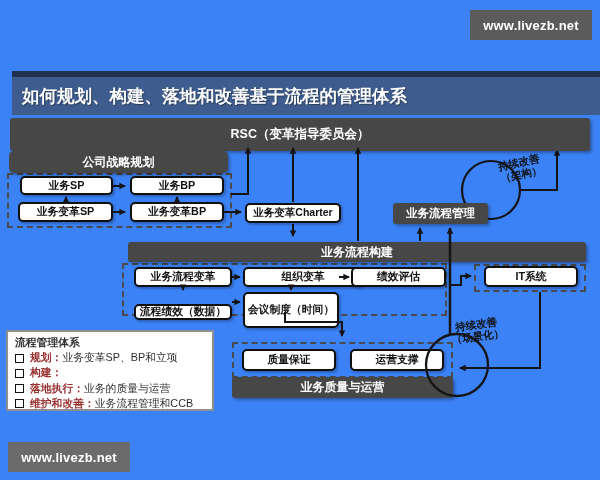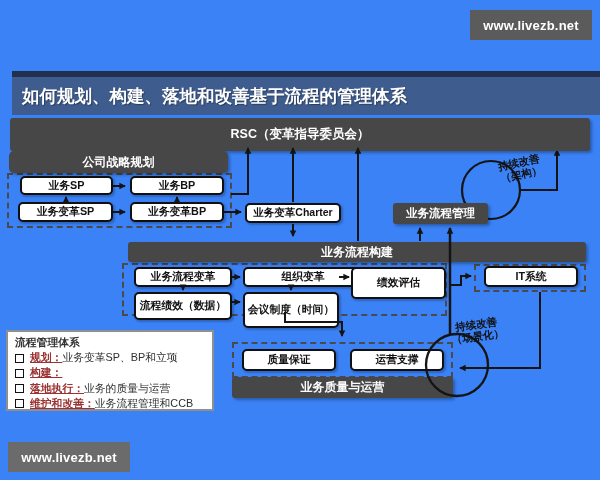--- a/index.html
+++ b/index.html
@@ -42,21 +42,21 @@
   .legend{
     background:#fff;border:2px solid #8f8f8f;z-index:2;padding:3px 7px 2px 7px;
     font-size:10.8px;line-height:15.2px;color:#2e2e2e;
   }
   .legend-title{color:#333;font-weight:600;}
   .legend-row{display:flex;align-items:flex-start;}
   .bullet-square{
     width:7px;height:7px;border:1.6px solid #111;display:inline-block;
     margin:3.5px 6px 0 0;flex-shrink:0;background:#fff;
   }
-  .legend-label{color:#9b3232;font-weight:bold;white-space:nowrap;text-decoration:underline;}
+  .legend-label{color:#9b3232;font-weight:bold;white-space:nowrap;}
   .legend-text{color:#2e2e2e;white-space:nowrap;}
 </style>
 </head>
 <body>
 
 <div class="stage">
 
   <div class="abs wm wm-top" style="left:470px;top:10px;width:122px;height:30px;">www.livezb.net</div>
 
   <div class="abs title-bar" style="left:0;top:71px;width:600px;height:44px;margin-left:12px;">如何规划、构建、落地和改善基于流程的管理体系</div>
@@ -81,22 +81,22 @@
   <div class="abs white-box" style="left:130px;top:202px;width:94px;height:20px;">业务变革BP</div>
 
   <div class="abs white-box" style="left:245px;top:203px;width:96px;height:20px;font-size:10.5px;">业务变革Charter</div>
 
   <div class="abs dark" style="left:393px;top:203px;width:95px;height:21px;font-size:11.5px;">业务流程管理</div>
 
   <div class="abs dark fs12" style="left:128px;top:242px;width:458px;height:20px;">业务流程构建</div>
   <div class="abs dashed-box" style="left:122px;top:263px;width:325px;height:53px;"></div>
   <div class="abs white-box" style="left:134px;top:267px;width:98px;height:20px;">业务流程变革</div>
   <div class="abs white-box" style="left:243px;top:267px;width:120px;height:20px;">组织变革</div>
-  <div class="abs white-box" style="left:351px;top:267px;width:95px;height:32px;">绩效评估</div>
-  <div class="abs white-box" style="left:134px;top:292px;width:98px;height:28px;">流程绩效（数据）</div>
+  <div class="abs white-box" style="left:351px;top:267px;width:95px;height:20px;">绩效评估</div>
+  <div class="abs white-box" style="left:134px;top:304px;width:98px;height:16px;">流程绩效（数据）</div>
   <div class="abs white-box" style="left:243px;top:292px;width:96px;height:36px;">会议制度（时间）</div>
 
   <div class="abs dashed-box" style="left:474px;top:264px;width:112px;height:28px;"></div>
   <div class="abs white-box" style="left:484px;top:266px;width:94px;height:21px;">IT系统</div>
 
   <div class="abs dashed-box" style="left:232px;top:342px;width:221px;height:36px;"></div>
   <div class="abs white-box" style="left:242px;top:349px;width:94px;height:22px;">质量保证</div>
   <div class="abs white-box" style="left:350px;top:349px;width:94px;height:22px;">运营支撑</div>
   <div class="abs dark fs12" style="left:232px;top:377px;width:221px;height:21px;">业务质量与运营</div>
 

